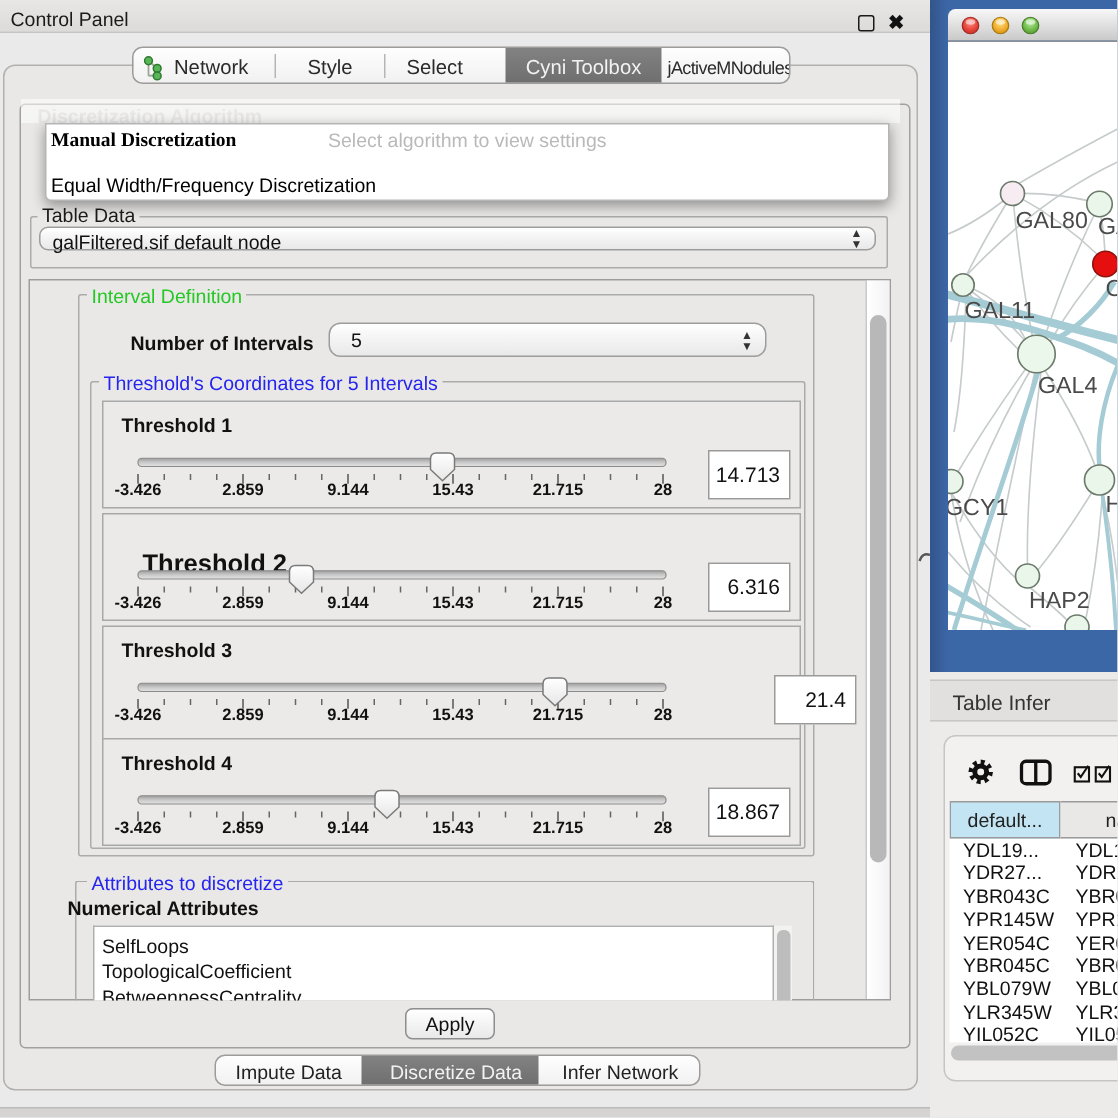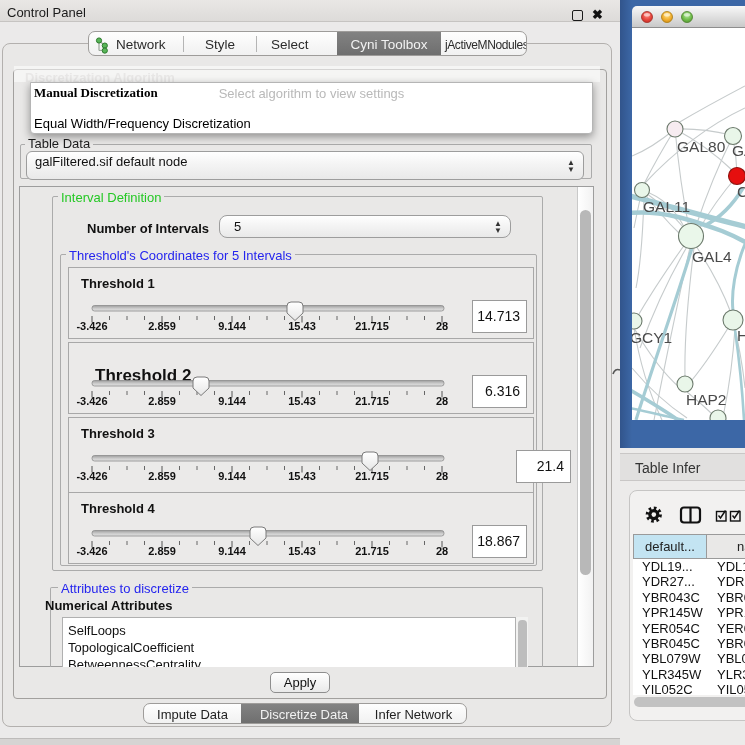--- a/index.html
+++ b/index.html
@@ -49,21 +49,21 @@
   <div class="abs" style="left:182px;top:5px;font-size:13.5px;color:#2b2b2b;">Select</div>
   <div class="abs" style="left:248px;top:5px;width:104px;text-align:center;font-size:13.5px;color:#f2f2f2;">Cyni Toolbox</div>
   <div class="abs" style="left:356px;top:6px;font-size:12px;letter-spacing:-0.4px;color:#2b2b2b;">jActiveMNodules</div>
 </div>
 
 <div class="abs b" style="left:25px;top:70px;font-size:13px;color:#cccac8;">Discretization Algorithm</div>
 <div class="abs" style="left:14px;top:66px;width:586px;height:16px;background:rgba(255,255,255,0.55);"></div>
 
 <div class="panelborder" style="left:20px;top:144px;width:572px;height:35px;"></div>
 <div class="tb-label" style="left:25px;top:136px;color:#1c1c1c;">Table Data</div>
-<div class="combo" style="left:26px;top:151px;width:558px;height:29px;padding-left:26px;">
+<div class="combo" style="left:26px;top:151px;width:558px;height:16px;padding-left:26px;">
   <div class="abs" style="left:8px;top:2px;">galFiltered.sif default node</div>
   <div class="arr">▲<br>▼</div>
 </div>
 
 <div class="abs" style="left:19px;top:186px;width:575px;height:481px;background:#e9e8e7;border:1px solid #9d9d9d;"></div>
 
 <div class="abs" style="left:577px;top:187px;width:16px;height:479px;background:linear-gradient(90deg,#ffffff,#f2f2f2);border-left:1px solid #c9c9c9;"></div>
 <div class="abs" style="left:580px;top:210px;width:11px;height:365px;background:#b8b8b8;border-radius:6px;"></div>
 
 <div class="panelborder" style="left:52px;top:196px;width:491px;height:375px;"></div>

